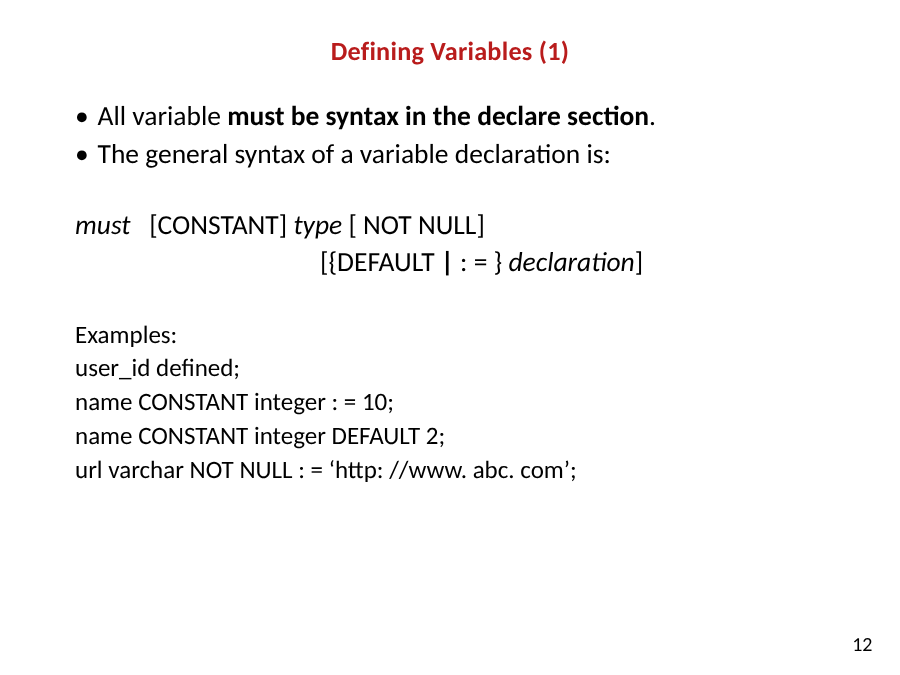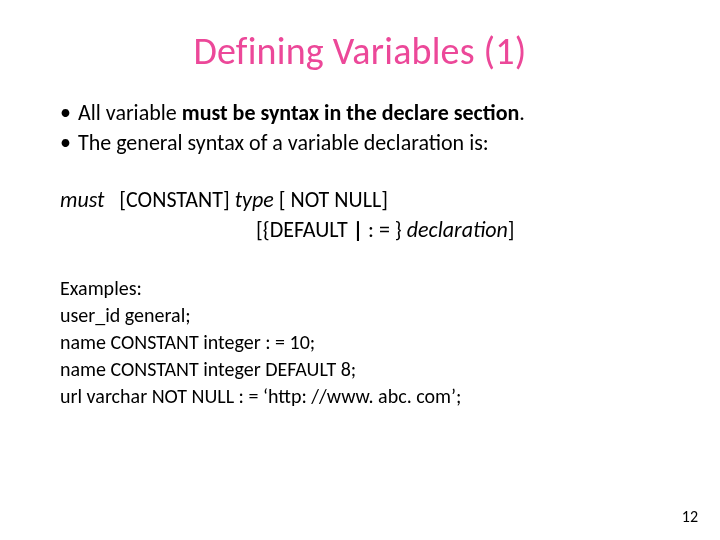--- a/index.html
+++ b/index.html
@@ -9,23 +9,23 @@
     font-family:Calibri,"Segoe UI",Arial,sans-serif;
     color:#000;
     position:relative;
     box-sizing:border-box;
   }
   .slide{
     padding:28px 60px 0 60px;
   }
   .title{
     text-align:center;
-    font-size:38px;
-    font-weight:400;
-    color:#ec4899;
+    font-size:21px;
+    font-weight:700;
+    color:#b91c1c;
     margin:0 0 24px 0;
     letter-spacing:.2px;
   }
   .bullets{
     font-size:22px;
     line-height:1.35;
     margin-bottom:28px;
   }
   .bullets .row{
     display:flex;
@@ -79,21 +79,21 @@
     <div>
       <span class="ital">must</span><span style="white-space:pre">   [CONSTANT] </span><span class="ital">type</span><span> [ NOT NULL]</span>
     </div>
     <div class="line2">
       <span>[{DEFAULT </span><span class="bold">|</span><span> : = } </span><span class="ital">declaration</span><span>]</span>
     </div>
   </div>
 
   <div class="examples">
     <div>Examples:</div>
-    <div>user_id general;</div>
+    <div>user_id defined;</div>
     <div>name CONSTANT integer : = 10;</div>
-    <div>name CONSTANT integer DEFAULT 8;</div>
+    <div>name CONSTANT integer DEFAULT 2;</div>
     <div>url varchar NOT NULL : = ‘http: //www. abc. com’;</div>
   </div>
 
 </div>
 
 <div class="pagenum">12</div>
 
 </body></html>

